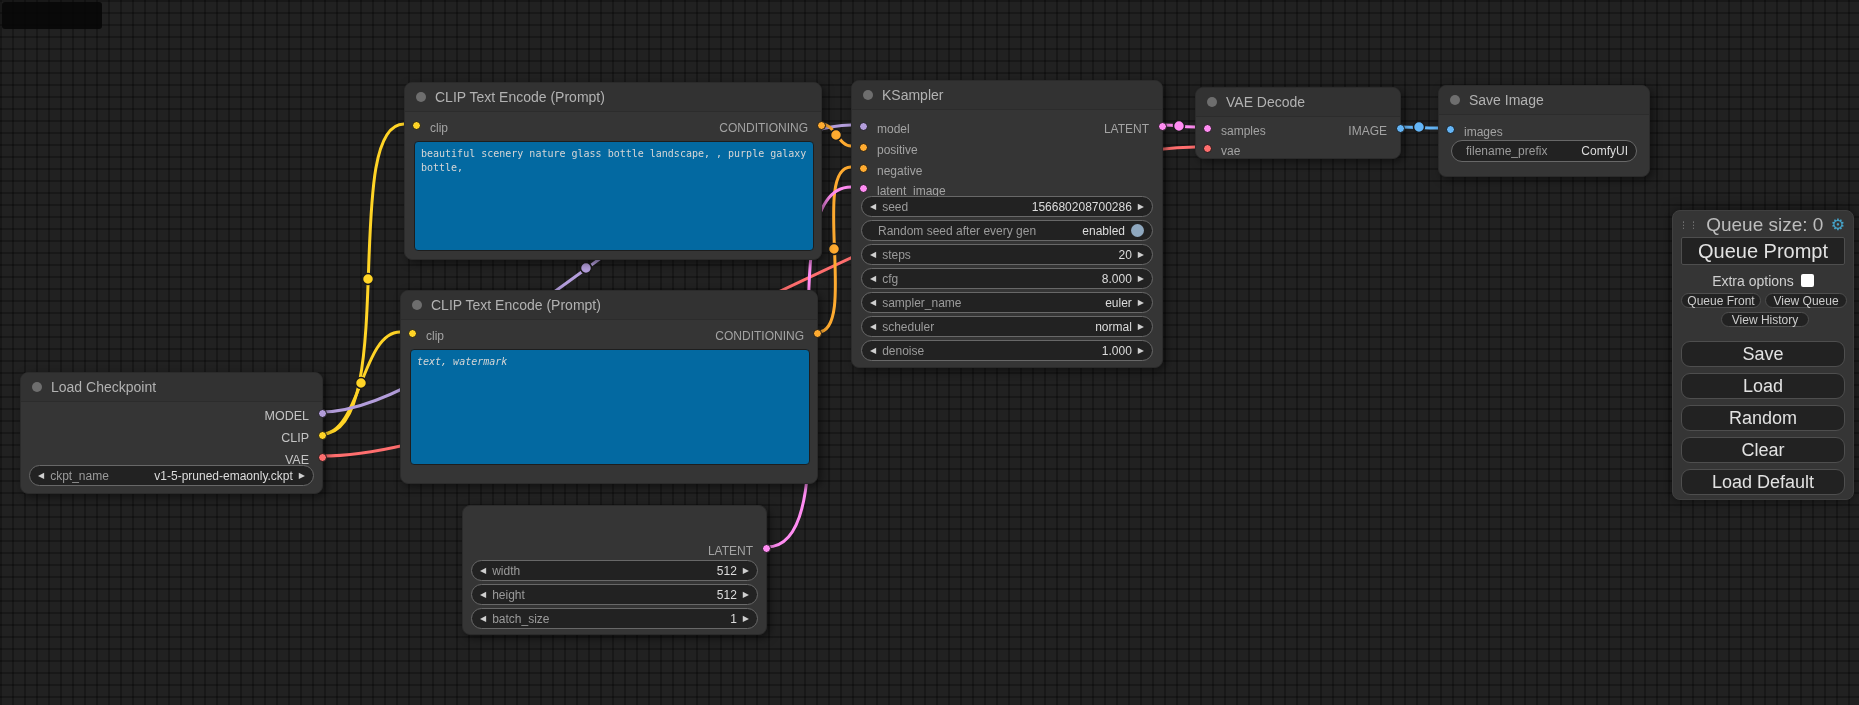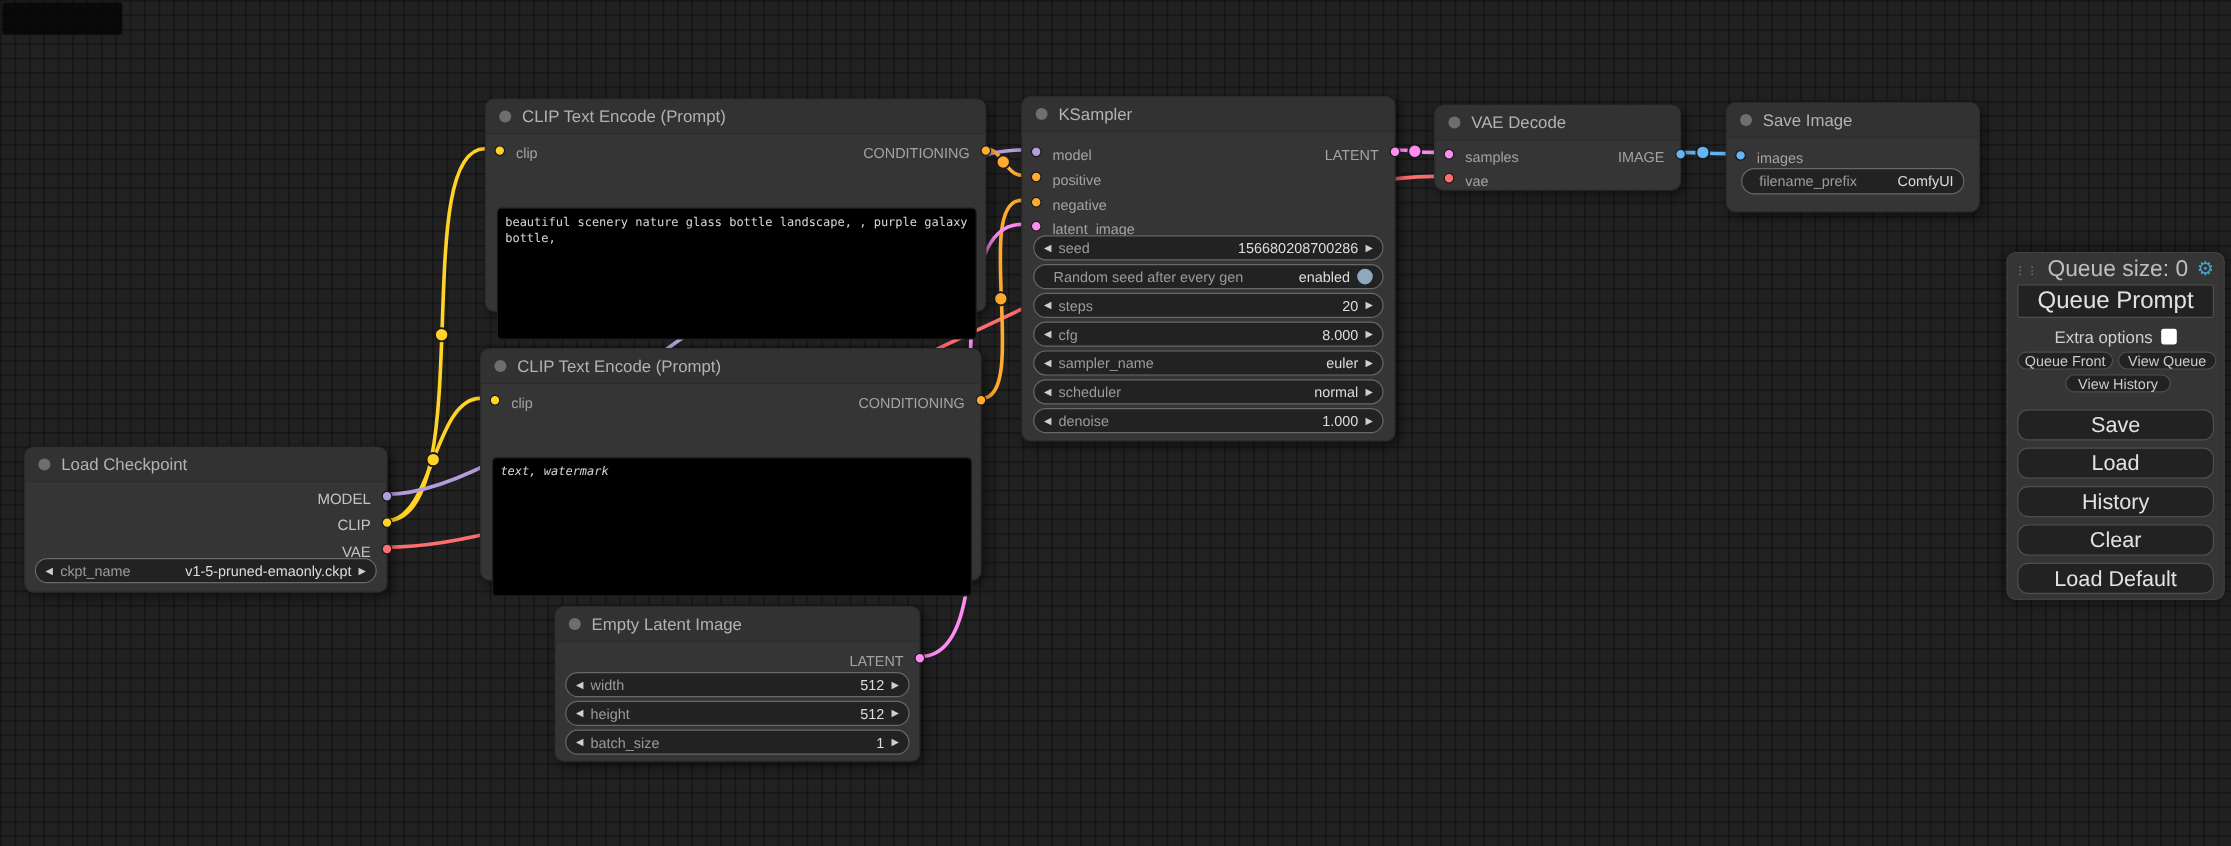--- a/index.html
+++ b/index.html
@@ -36,24 +36,24 @@
   .widget{
     position:absolute;height:21px;background:#222;border:1px solid #686868;
     border-radius:11px;display:flex;align-items:center;box-sizing:border-box;
     padding:0 8px;gap:6px;font-size:12px;white-space:nowrap;
   }
   .warr{color:#cfcfcf;font-size:8px;line-height:1;}
   .wname{color:#9b9b9b;}
   .wval{color:#dcdcdc;margin-left:auto;}
   .toggle{width:13px;height:13px;border-radius:50%;flex:0 0 auto;}
   .textbox{
-    position:absolute;background:#000000;border:1px solid #1e1e1e;border-radius:4px;
+    position:absolute;background:#0369a1;border:1px solid #1e1e1e;border-radius:4px;
     font-family:"DejaVu Sans Mono",monospace;font-size:10px;line-height:14px;
     color:#d6d6d6;padding:5px 6px;white-space:pre-wrap;word-wrap:break-word;
-    box-sizing:border-box;overflow:hidden;margin-top:32px;
+    box-sizing:border-box;overflow:hidden;
   }
   
   .panel{
     position:absolute;z-index:3;left:1672px;top:210px;width:182px;height:290px;
     background:#353535;border:1px solid #404040;border-radius:8px;
     box-shadow:0 0 12px rgba(0,0,0,.55);box-sizing:border-box;
   }
   .phead{position:absolute;left:6px;right:8px;top:4px;height:20px;display:flex;align-items:center;}
   .handle{color:#8a8a8a;font-size:9px;letter-spacing:1px;line-height:1;}
   .qsize{flex:1;text-align:center;color:#bdbdbd;font-size:19px;}
@@ -149,24 +149,20 @@
   <div class="row" style="top:32px;">
     <span class="sdot in" style="background-color: rgb(255, 212, 38);"></span>
     <span class="slbl in-pad">clip</span>
     <span class="slbl olbl out-pad">CONDITIONING</span>
     <span class="sdot out" style="background-color: rgb(255, 171, 48);"></span>
   </div>
   <div class="textbox" style="left:9px;top:58px;width:400px;height:116px;font-style:italic;">text, watermark</div>
 </div>
 
 <div class="node" style="left:462px;top:505px;width:305px;height:130px;">
-  <div class="ntitle">
-    <span class="tdot" style="background-color: rgb(110, 110, 110);"></span>
-    <span>Empty Latent Image</span>
-  </div>
   <div class="row" style="top:32px;">
     <span class="slbl olbl out-pad">LATENT</span>
     <span class="sdot out" style="background-color: rgb(255, 140, 242);"></span>
   </div>
   <div class="widget" style="left:8px;right:8px;top:54px;">
     <span class="warr">◀</span>
     <span class="wname">width</span>
     <span class="wval">512</span>
     <span class="warr">▶</span>
   </div>
@@ -291,16 +287,16 @@
   <div class="pbtn qp">Queue Prompt</div>
   <div class="extra">
     <span>Extra options</span>
     <span class="chk"></span>
   </div>
   <div class="pbtn sm" style="left:8px;top:82px;width:80px;">Queue Front</div>
   <div class="pbtn sm" style="left:92px;top:82px;width:82px;">View Queue</div>
   <div class="pbtn sm" style="left:48px;top:101px;width:88px;">View History</div>
   <div class="pbtn big" style="top:130px;">Save</div>
   <div class="pbtn big" style="top:162px;">Load</div>
-  <div class="pbtn big" style="top:194px;">History</div>
+  <div class="pbtn big" style="top:194px;">Random</div>
   <div class="pbtn big" style="top:226px;">Clear</div>
   <div class="pbtn big" style="top:258px;">Load Default</div>
 </div>
 
 </body></html>

